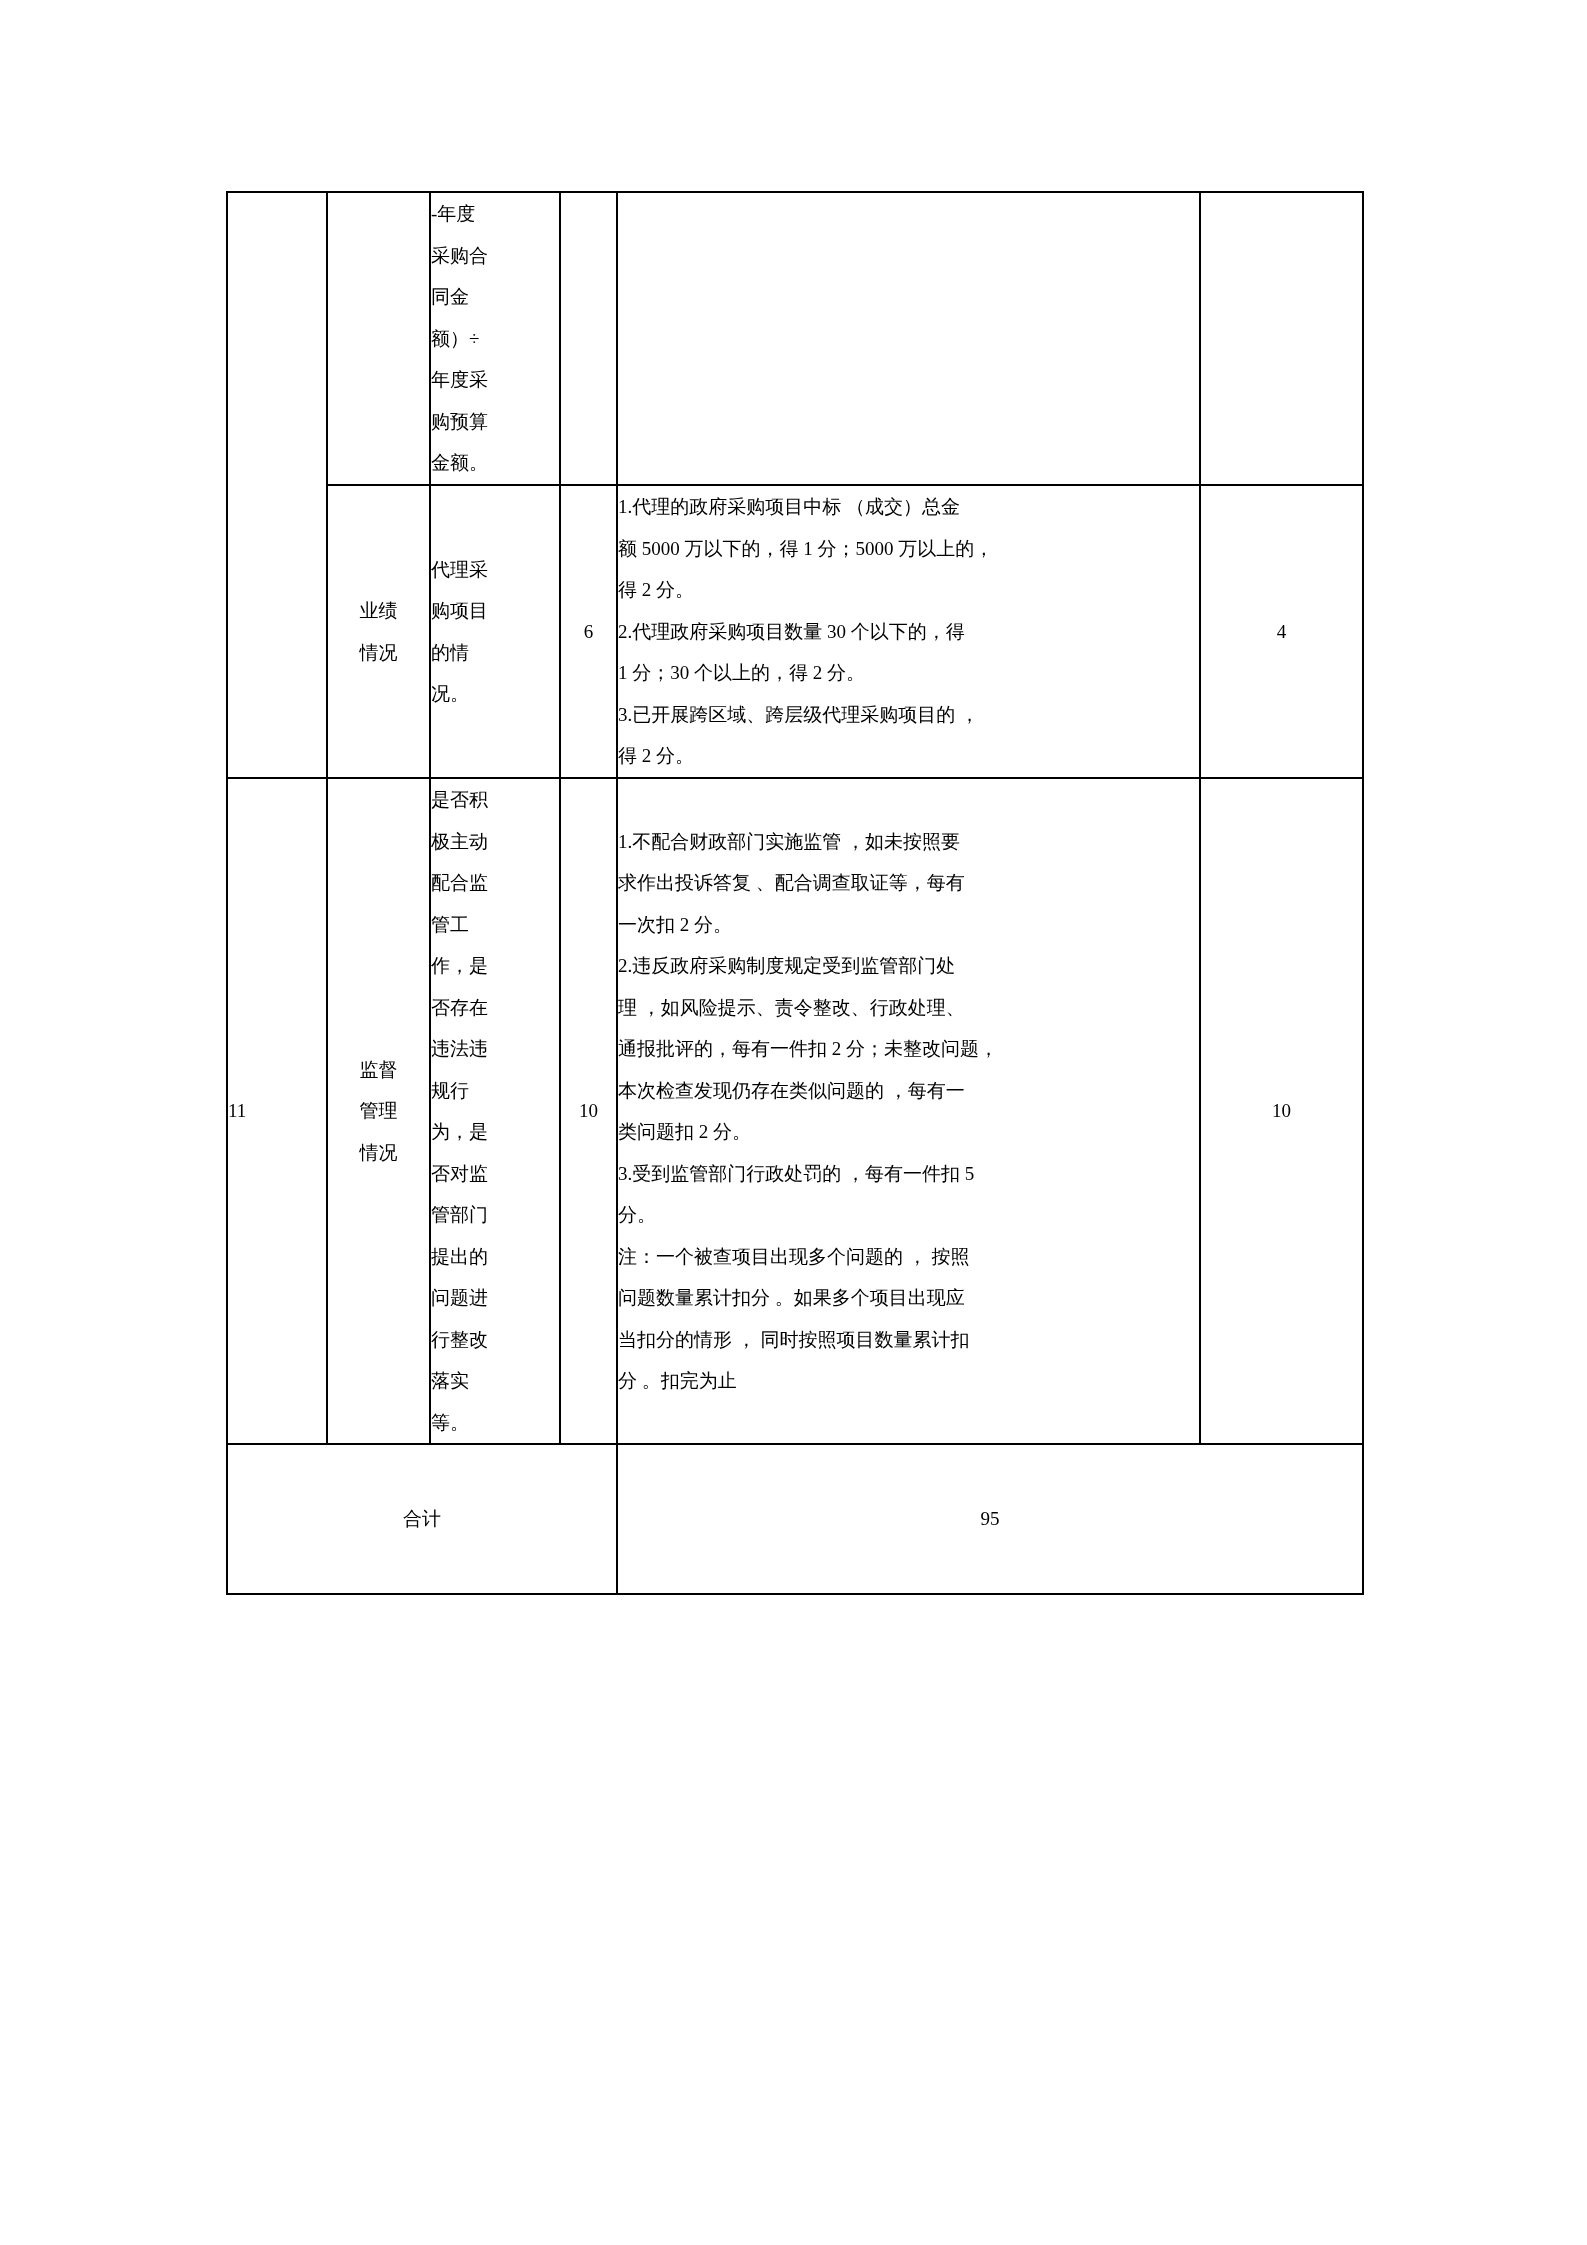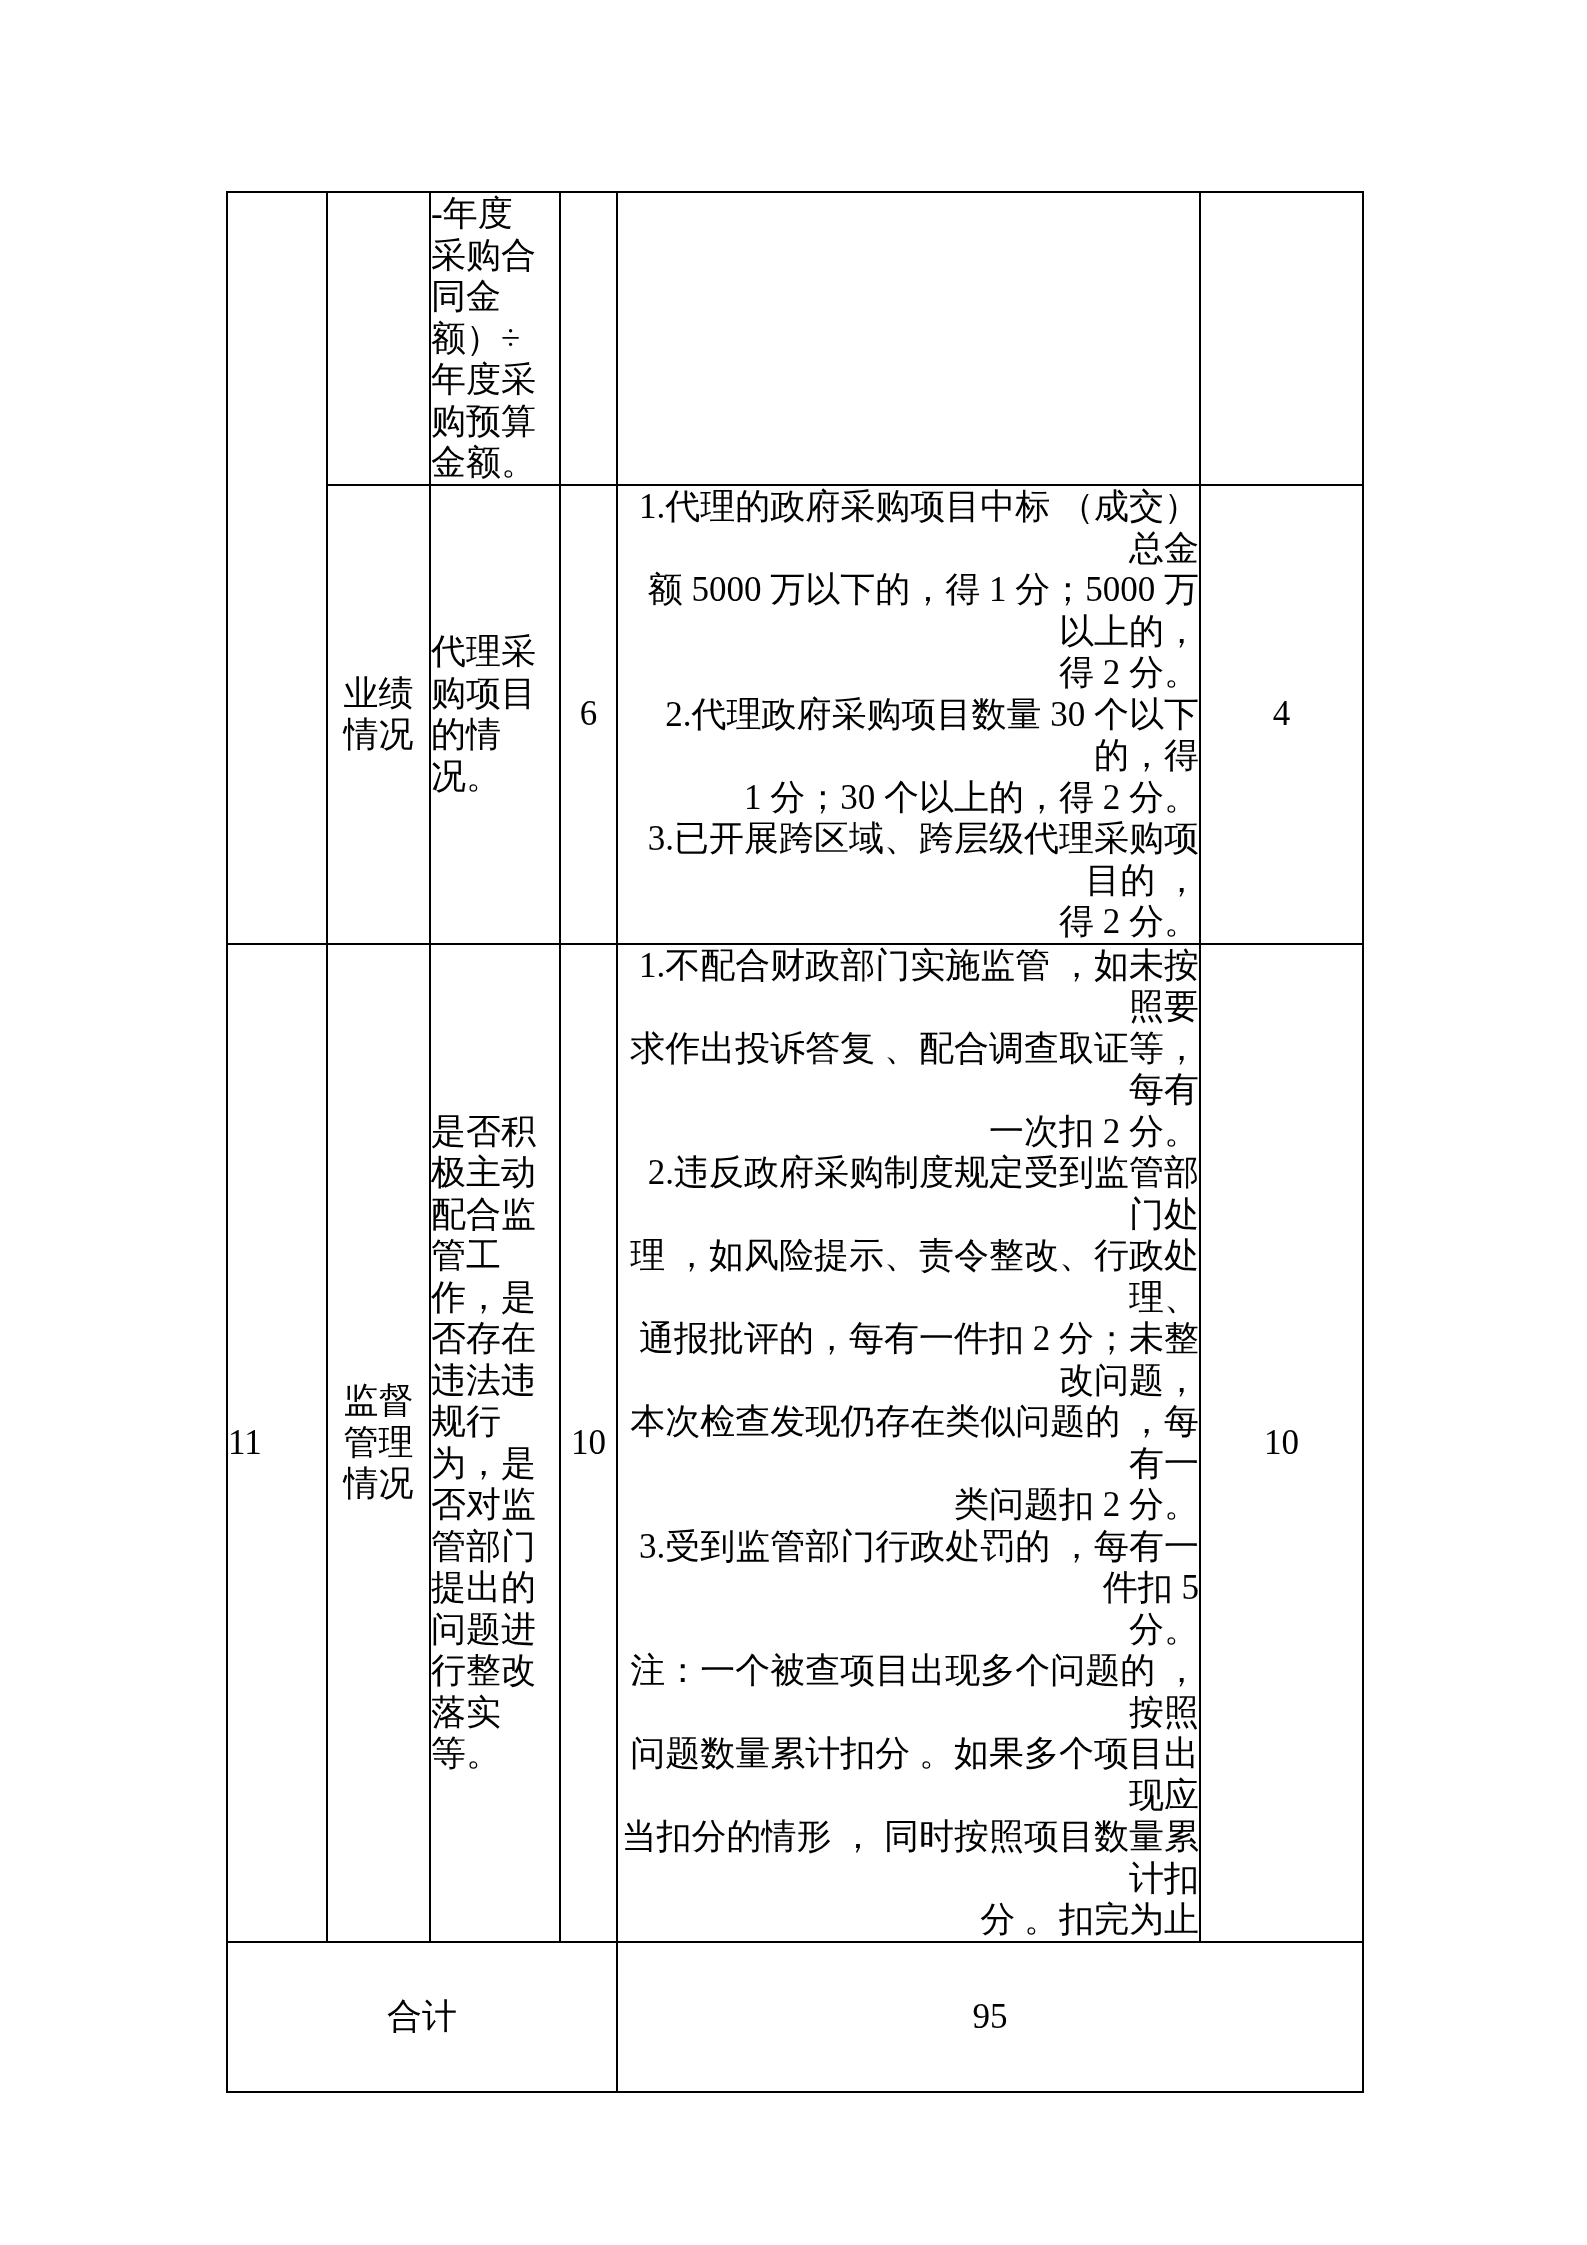--- a/index.html
+++ b/index.html
@@ -21,35 +21,35 @@
   table.score-table {
     position: absolute;
     left: 226px;
     top: 191px;
     border-collapse: collapse;
     table-layout: fixed;
   }
   table.score-table td {
     border: 2px solid #000000;
     vertical-align: middle;
-    font-size: 35px;
+    font-size: 19px;
     padding: 0;
   }
   
   .pre {
     white-space: pre-line;
     line-height: 41.5px;
   }
   .sub {
     text-align: left;
     padding-left: 15px;
     padding-right: 4px;
   }
   .crit {
-    text-align: right;
+    text-align: left;
     padding-left: 8px;
     padding-right: 2px;
     margin-left: 15px;
   }
   .ctr { text-align: center; }
   .no-cell {
     text-align: left;
     padding-left: 44px; 
   }
 </style>

